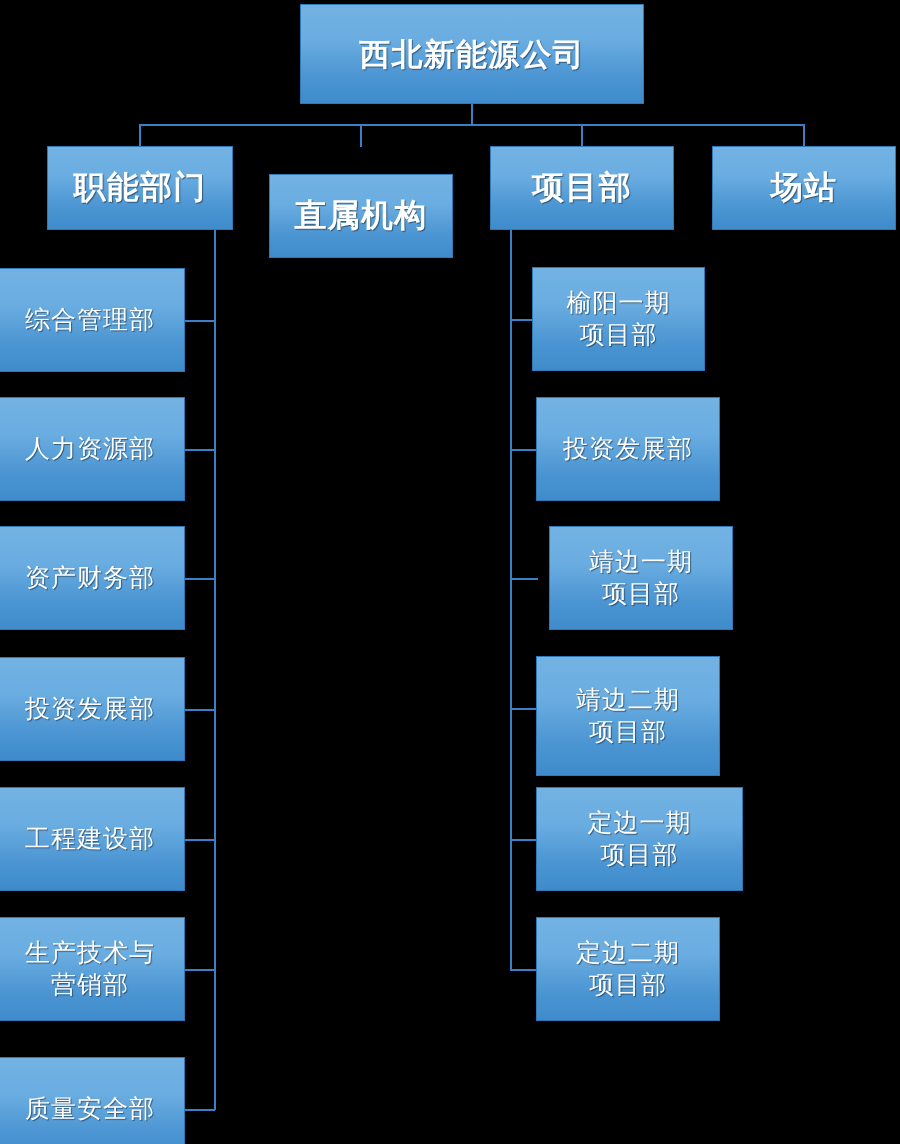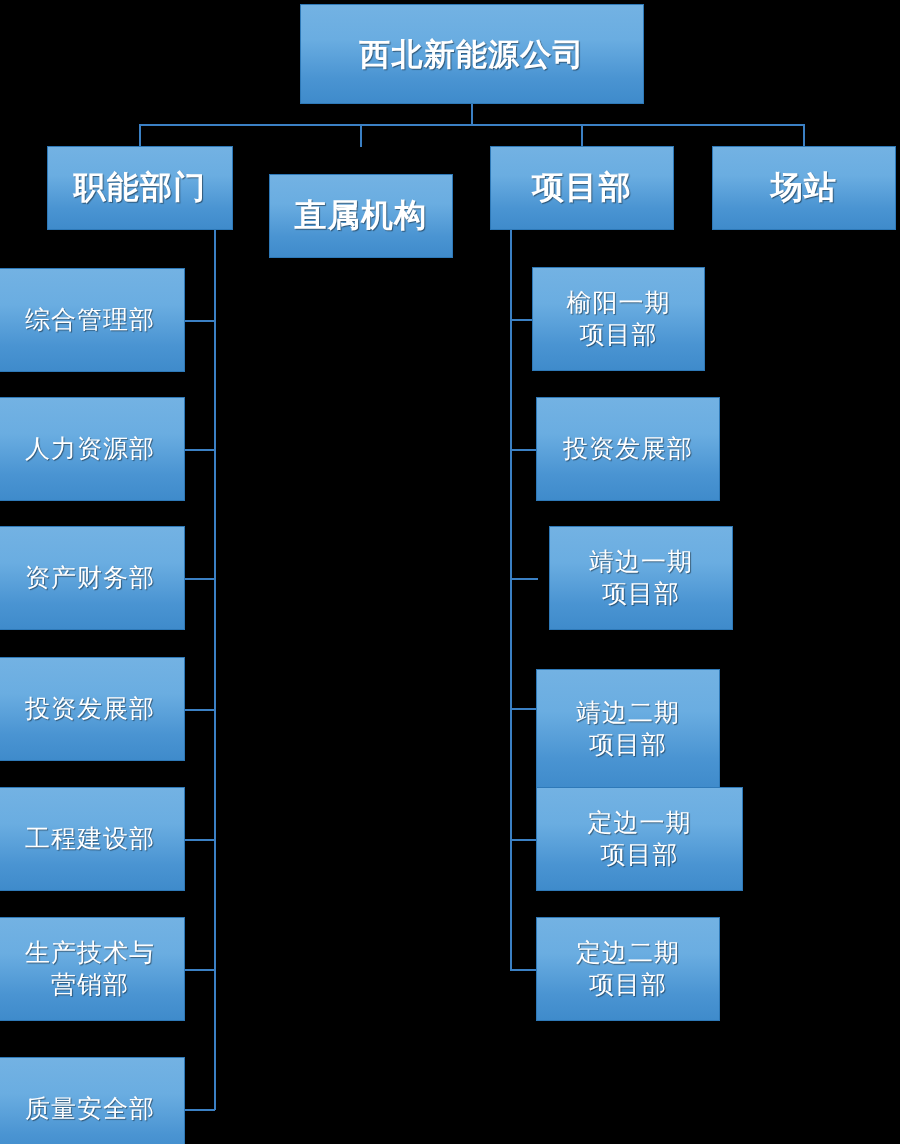--- a/index.html
+++ b/index.html
@@ -90,17 +90,17 @@
   <div class="node leaf" style="left:-5px; top:397px; width:190px; height:104px;">人力资源部</div>
   <div class="node leaf" style="left:-5px; top:526px; width:190px; height:104px;">资产财务部</div>
   <div class="node leaf" style="left:-5px; top:657px; width:190px; height:104px;">投资发展部</div>
   <div class="node leaf" style="left:-5px; top:787px; width:190px; height:104px;">工程建设部</div>
   <div class="node leaf" style="left:-5px; top:917px; width:190px; height:104px;">生产技术与<br>营销部</div>
   <div class="node leaf" style="left:-5px; top:1057px; width:190px; height:104px;">质量安全部</div>
 
   <div class="node leaf" style="left:532px; top:267px; width:173px; height:104px;">榆阳一期<br>项目部</div>
   <div class="node leaf" style="left:536px; top:397px; width:184px; height:104px;">投资发展部</div>
   <div class="node leaf" style="left:549px; top:526px; width:184px; height:104px;">靖边一期<br>项目部</div>
-  <div class="node leaf" style="left:536px; top:656px; width:184px; height:120px;margin-top:13px;">靖边二期<br>项目部</div>
+  <div class="node leaf" style="left:536px; top:656px; width:184px; height:120px;">靖边二期<br>项目部</div>
   <div class="node leaf" style="left:536px; top:787px; width:207px; height:104px;">定边一期<br>项目部</div>
   <div class="node leaf" style="left:536px; top:917px; width:184px; height:104px;">定边二期<br>项目部</div>
 
 </div>
 
 </body></html>

